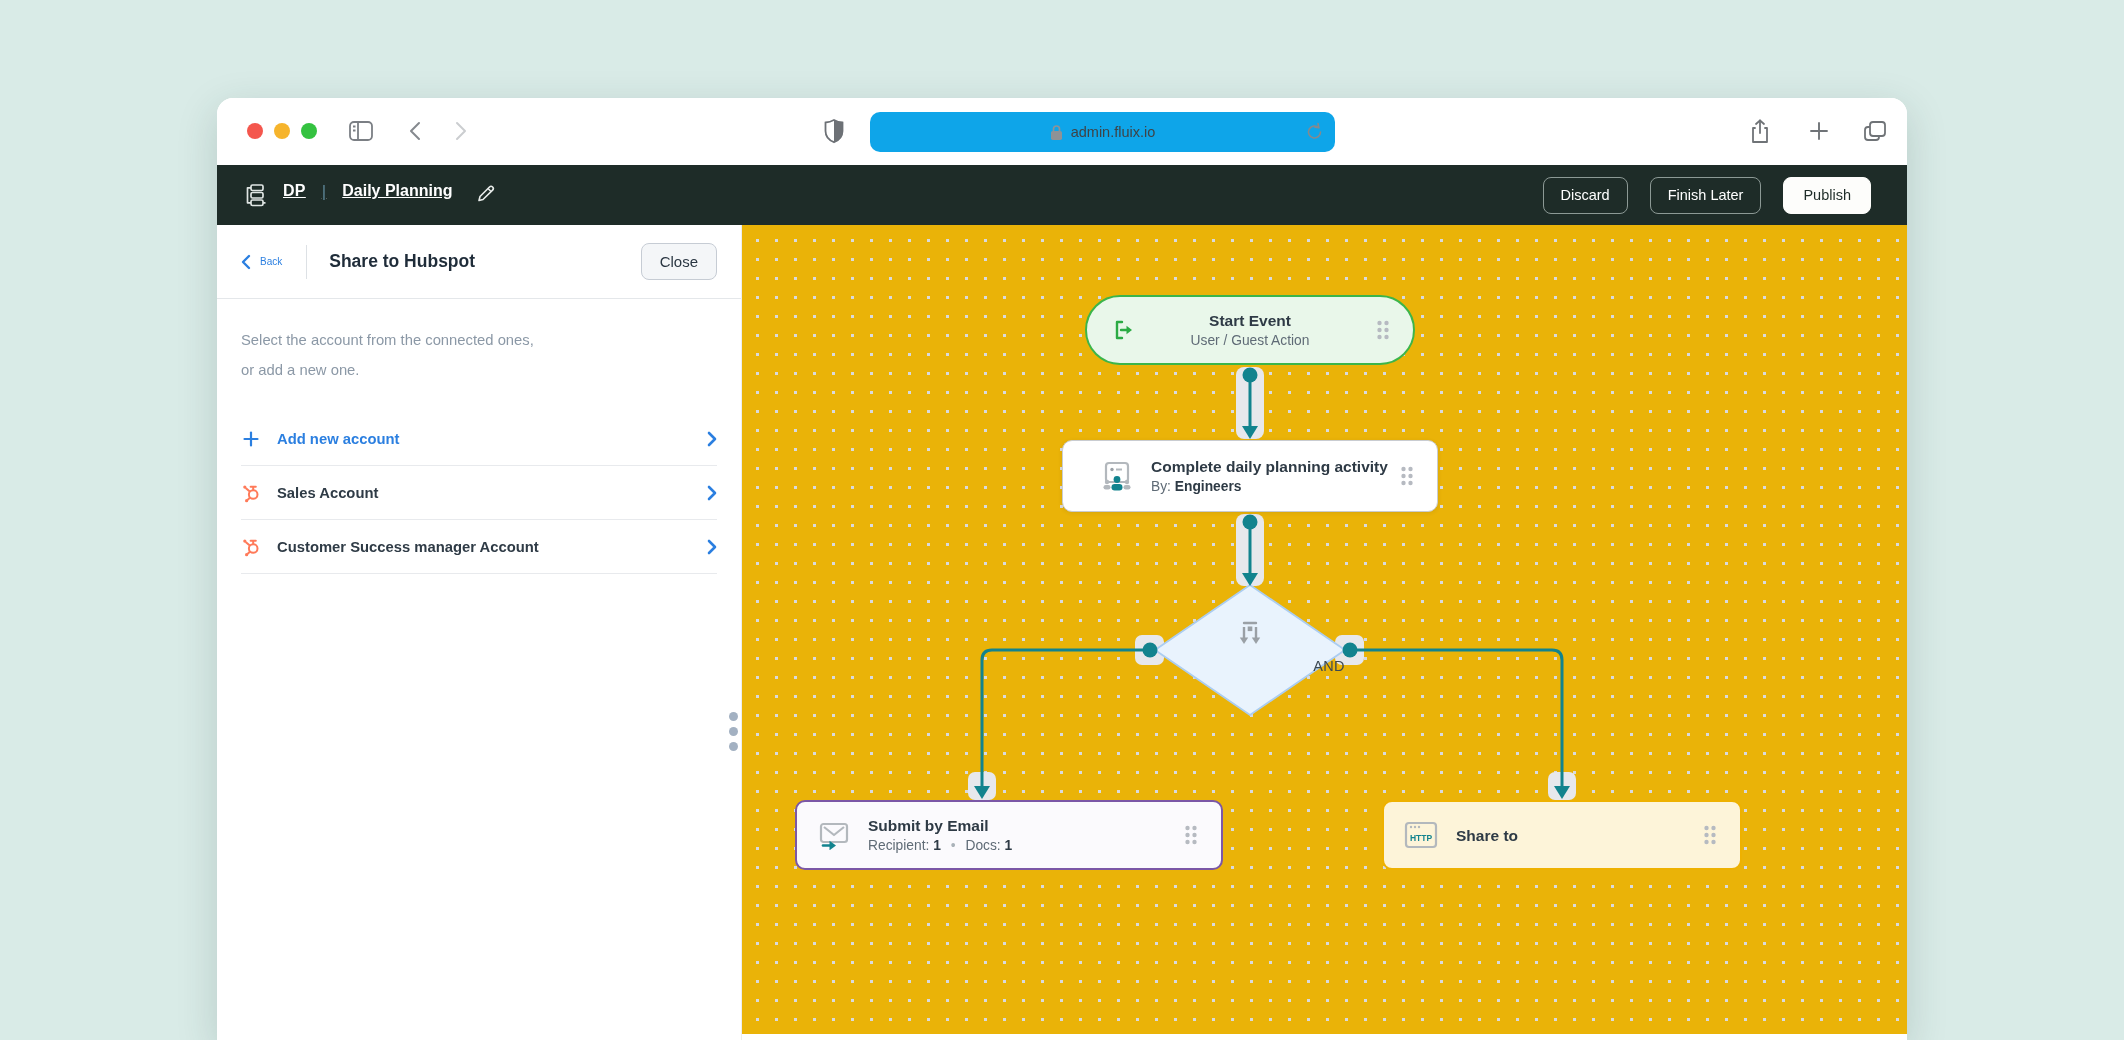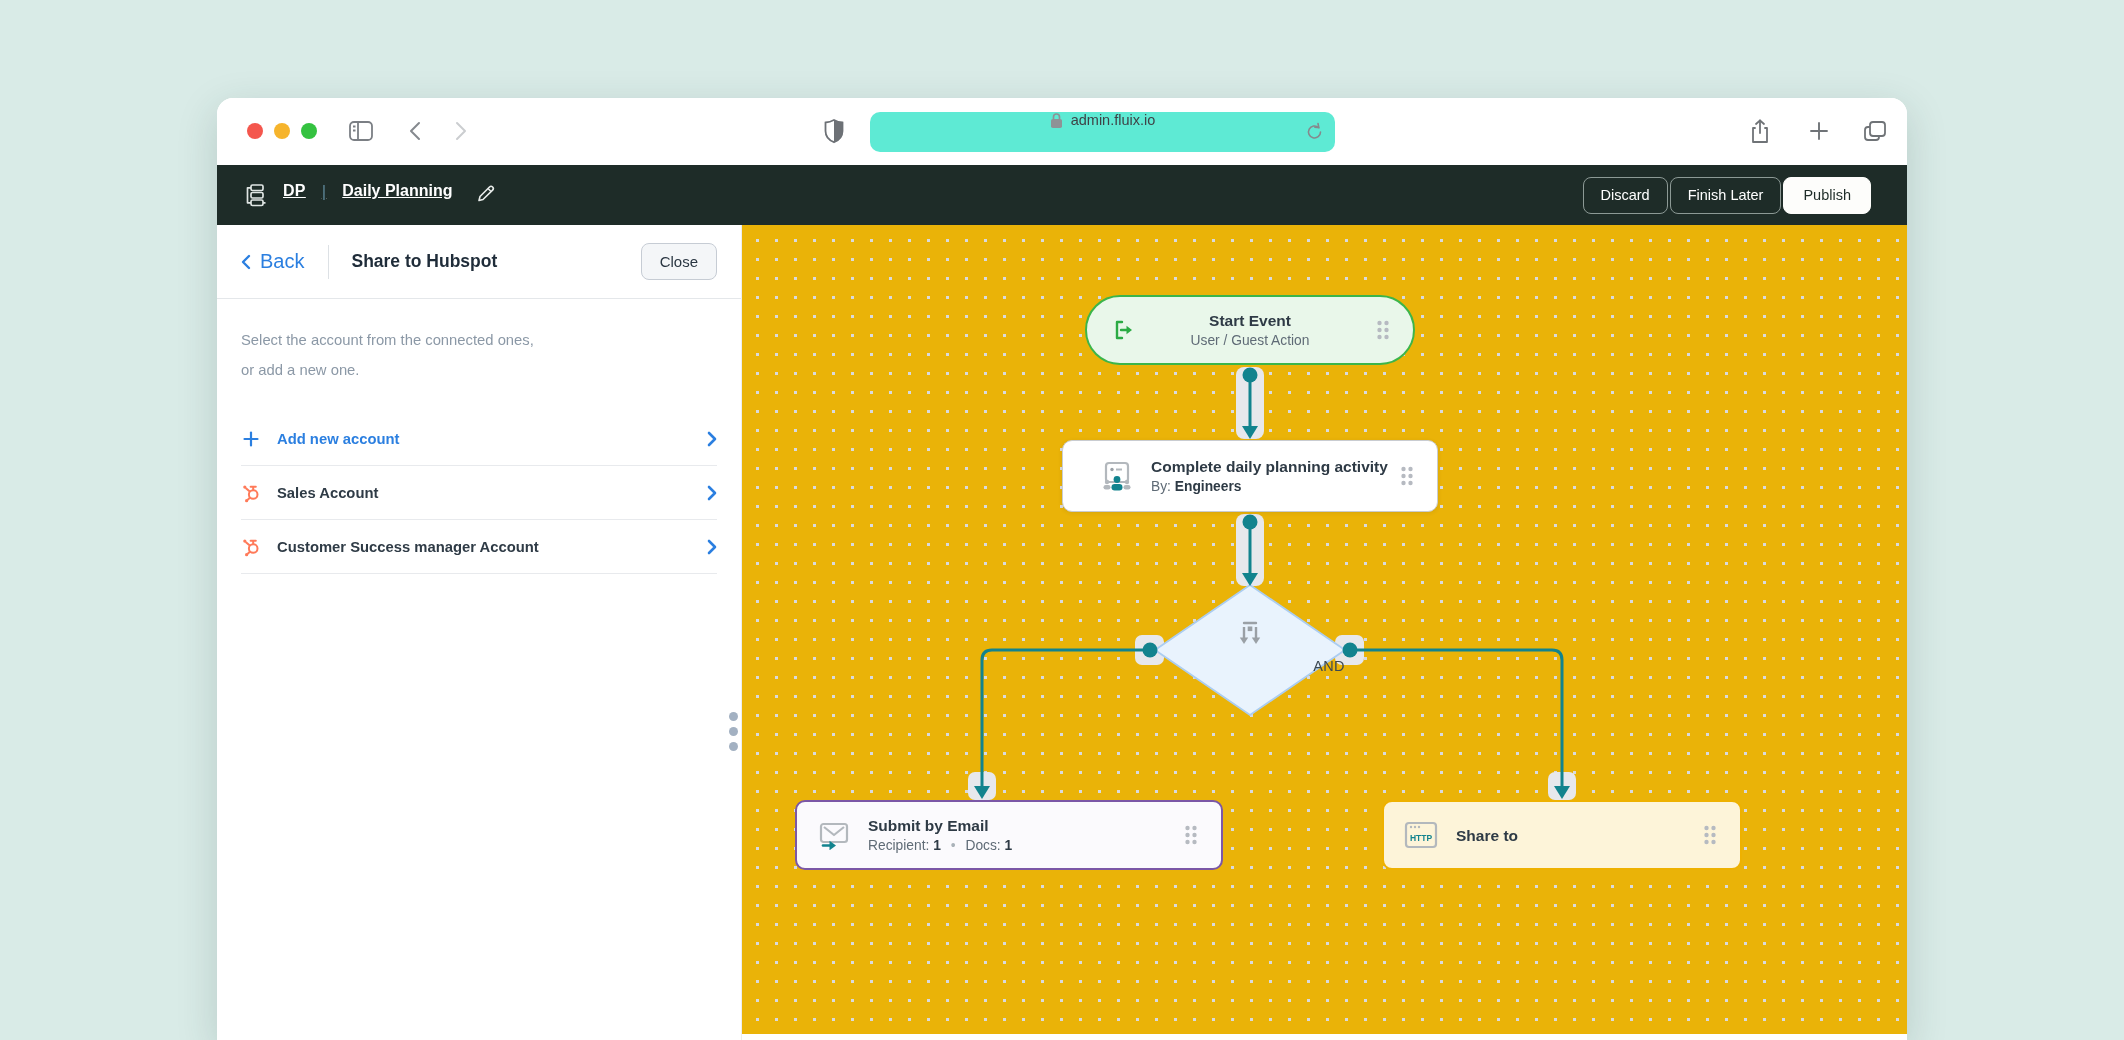--- a/index.html
+++ b/index.html
@@ -26,56 +26,56 @@
   .light.r { background:#f4564d; } .light.y { background:#f6b42c; } .light.g { background:#34c240; }
   .chrome-icon { color:#7b7f84; display:flex; align-items:center; justify-content:center; }
   .ci-sidebar { position:absolute; left:131px; top:21px; }
   .ci-back { position:absolute; left:188px; top:21px; color:#8a8e93; }
   .ci-fwd  { position:absolute; left:232px; top:21px; color:#c9cccf; }
   .ci-share { position:absolute; left:1532px; top:20px; }
   .ci-plus  { position:absolute; left:1590px; top:21px; }
   .ci-tabs  { position:absolute; left:1645px; top:21px; }
   .addressbar {
     position:absolute; left:653px; top:14px; width:465px; height:40px;
-    background:#5eead4; border-radius:10px; display:flex; align-items:flex-start; justify-content:center;
+    background:#0ea5e9; border-radius:10px; display:flex; align-items:center; justify-content:center;
     gap:8px; color:#3e4347; font-size:14.5px;
   }
   .addressbar .reload { position:absolute; right:11px; top:9px; color:#86898d; }
 
   
   .appbar {
     height:60px; background:#1e2c28; display:flex; align-items:center;
     padding:0 36px 0 27px; color:#fff;
   }
   .appbar-left { display:flex; align-items:flex-start; gap:14px;text-decoration:underline; }
   .wf-icon { color:#dfe5e3; display:flex; }
   .app-initials { font-size:16px; font-weight:700; letter-spacing:.3px; }
   .app-divider { color:#5b8494; font-size:17px; margin:0 2px; font-weight:400; }
   .app-title { font-size:16px; font-weight:600; }
   .pencil { margin-left:8px; color:#e8ecea; display:flex; cursor:pointer; }
-  .appbar-right { margin-left:auto; display:flex; gap:2px; }
+  .appbar-right { margin-left:auto; display:flex; gap:22px; }
   .btn-ghost {
     background:transparent; color:#fff; border:1px solid #8c9995; border-radius:8px;
     height:37px; padding:0 17px; font-size:14.5px; font-family:inherit; cursor:pointer;
   }
   .btn-light {
     background:#fdfdfb; color:#1e2c28; border:1px solid #fdfdfb; border-radius:8px;
     height:37px; padding:0 19px; font-size:14.5px; font-weight:500; font-family:inherit; cursor:pointer;
   }
 
   
   .content { position:absolute; left:0; top:127px; right:0; bottom:0; display:flex; }
 
   
   .panel { width:525px; background:#fff; position:relative; flex:none; border-right:1px solid #eceef0; }
   .panel-header {
     height:74px; display:flex; align-items:center; padding:0 24px;
     border-bottom:1px solid #e4e7ea;
   }
-  .back-link { display:flex; align-items:center; gap:9px; color:#2b7fe0; font-size:20px; cursor:pointer; }
+  .back-link { display:flex; align-items:center; gap:9px; color:#2b7fe0; font-size:10px; cursor:pointer; }
   .ph-divider { width:1px; height:34px; background:#dde1e5; margin:0 22px 0 24px; }
   .panel-title { font-size:17.5px; font-weight:700; color:#1f2c39; }
   .btn-close {
     margin-left:auto; height:37px; padding:0 18px; border-radius:8px;
     background:#f4f6f8; border:1px solid #c6ccd4; color:#2a3642;
     font-size:15px; font-weight:500; font-family:inherit; cursor:pointer;
   }
   .panel-body { padding:26px 24px 0 24px; }
   .panel-desc { color:#8b98a6; font-size:14.8px; line-height:30px; margin-bottom:27px; }
   .acct-row {

